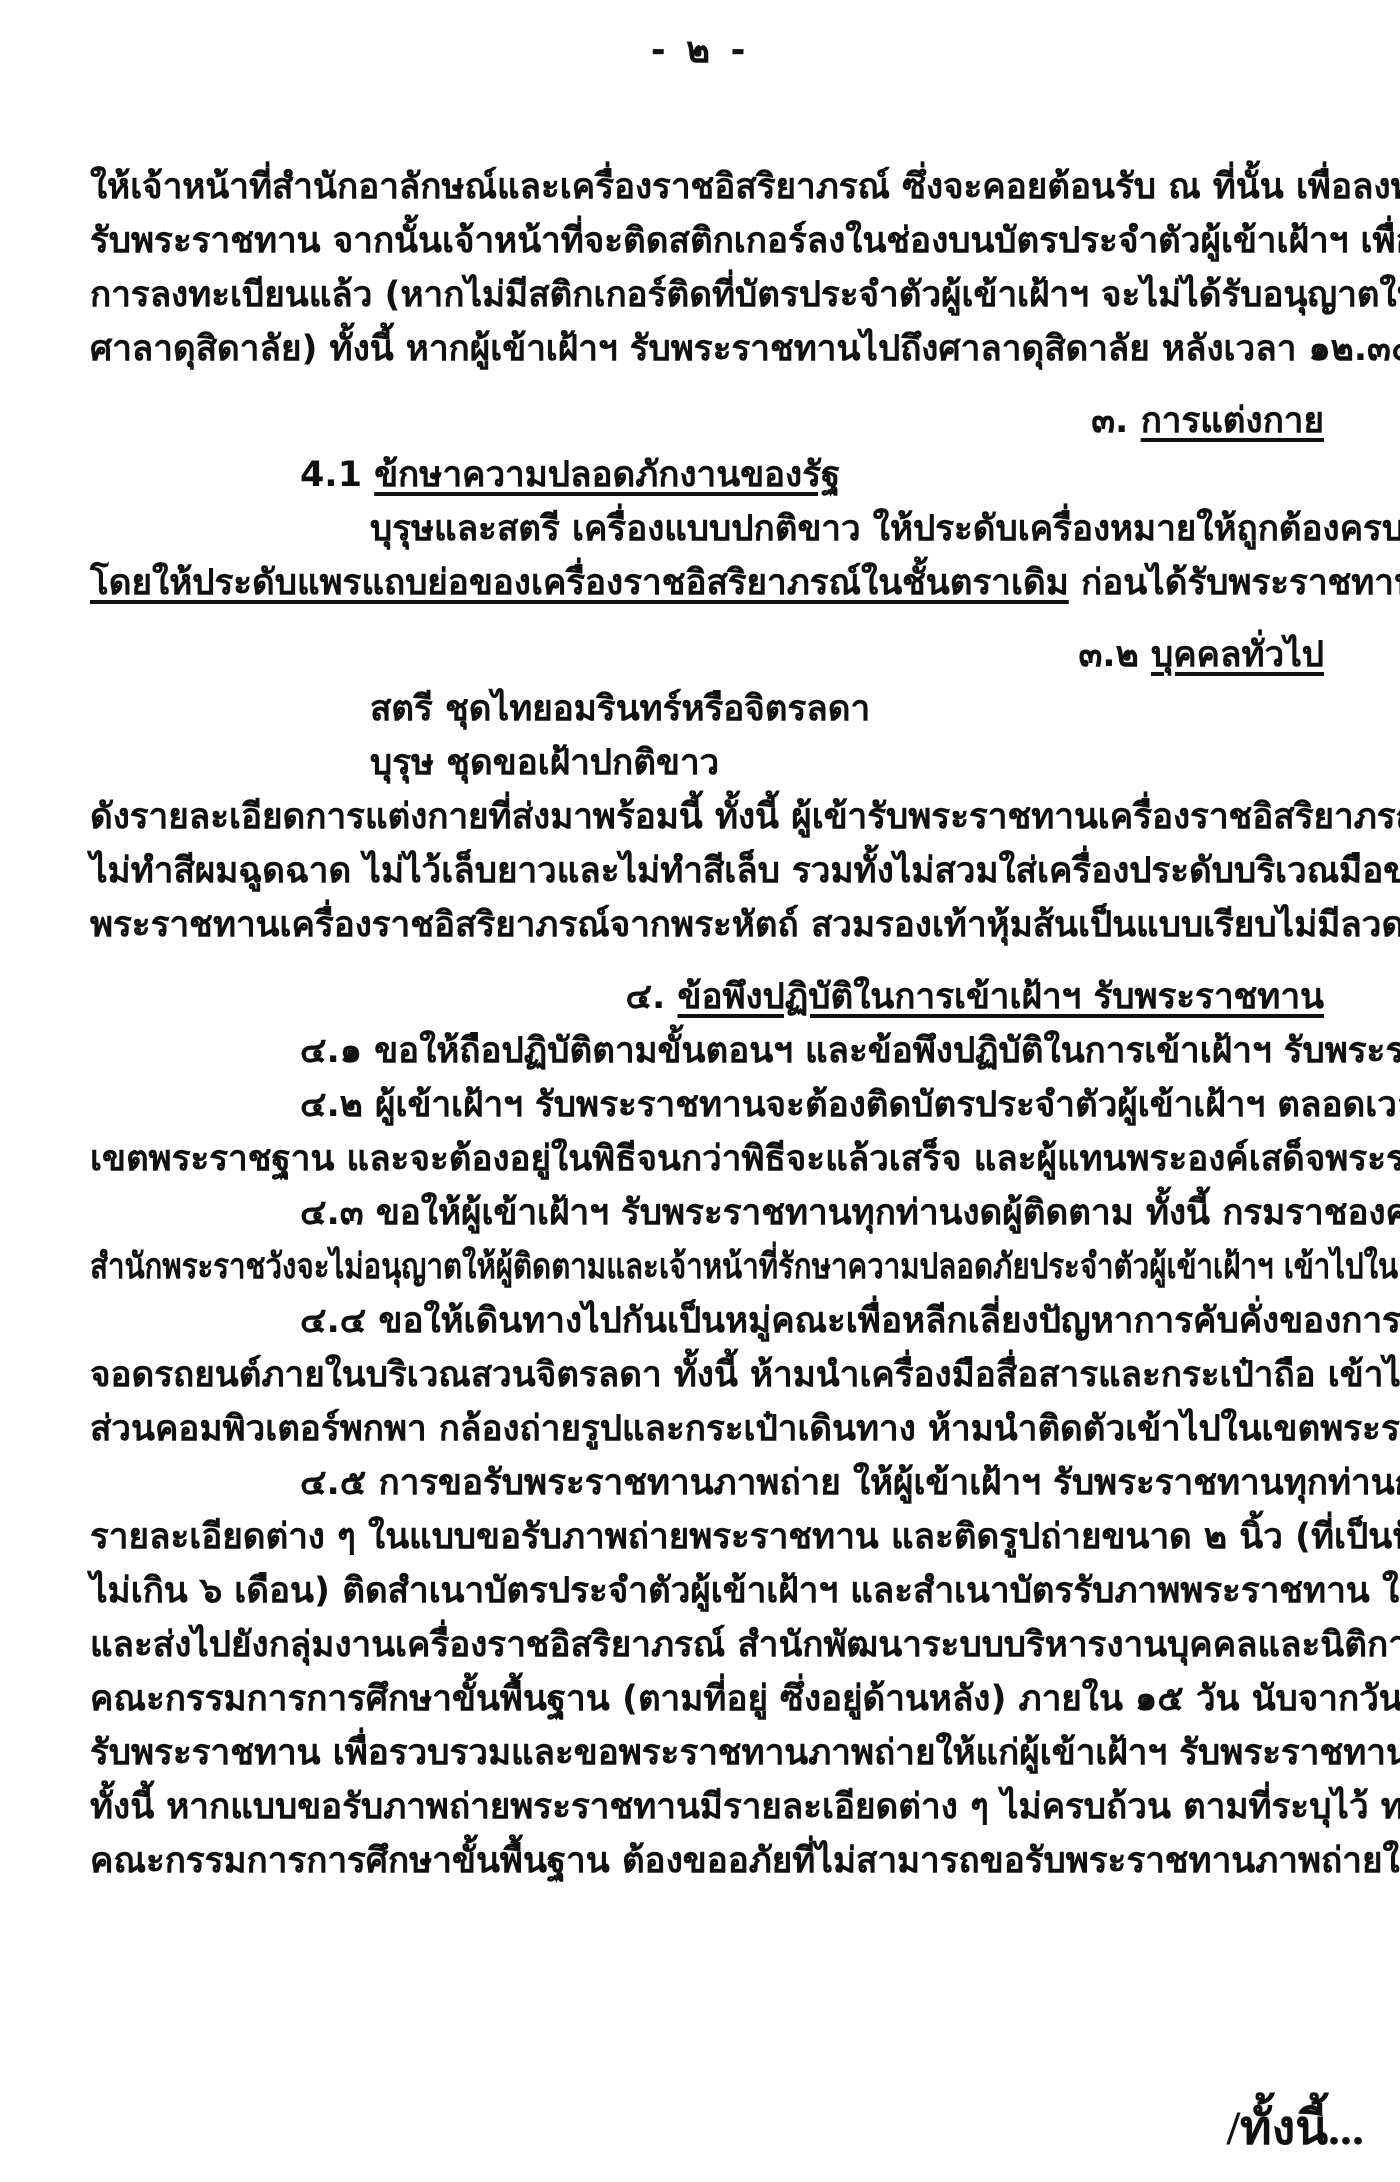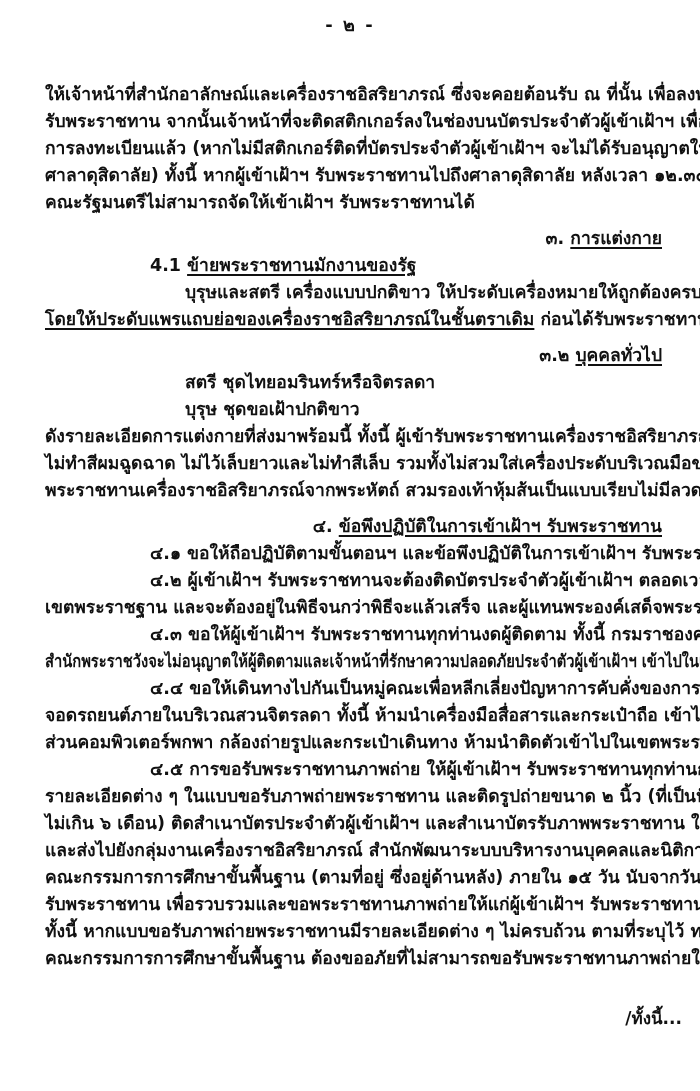--- a/index.html
+++ b/index.html
@@ -43,40 +43,40 @@
     transform: scaleX(0.84);
     transform-origin: 0 50%;
   }
   .seg-underline {
     text-decoration: underline;
     text-underline-offset: 3px;
     text-decoration-thickness: 1.5px;
   }
   .continuation-mark {
     position: absolute;
-    top: 1004px;
+    top: 1044px;
     right: 18px;
-    font-size: 17px;
+    font-size: 24px;
     font-weight: 600;
+    font-family: Liberation Serif, serif;
   }
 </style>
 </head>
 <body>
 
 <div class="page">
   <div class="page-number">- ๒ -</div>
 
   <div class="doc-body" id="doc-body">
       <div class="line ind-body"><span class="seg-plain">ให้เจ้าหน้าที่สำนักอาลักษณ์และเครื่องราชอิสริยาภรณ์  ซึ่งจะคอยต้อนรับ ณ ที่นั้น  เพื่อลงทะเบียนเข้าเฝ้าฯ</span></div>
       <div class="line ind-body"><span class="seg-plain">รับพระราชทาน  จากนั้นเจ้าหน้าที่จะติดสติกเกอร์ลงในช่องบนบัตรประจำตัวผู้เข้าเฝ้าฯ  เพื่อแสดงว่าได้ผ่าน</span></div>
       <div class="line ind-body"><span class="seg-plain">การลงทะเบียนแล้ว  (หากไม่มีสติกเกอร์ติดที่บัตรประจำตัวผู้เข้าเฝ้าฯ  จะไม่ได้รับอนุญาตให้ผ่านเข้าไปภายใน</span></div>
       <div class="line ind-body"><span class="seg-plain">ศาลาดุสิดาลัย)  ทั้งนี้  หากผู้เข้าเฝ้าฯ รับพระราชทานไปถึงศาลาดุสิดาลัย  หลังเวลา ๑๒.๓๐ น.  สำนักเลขาธิการ</span></div>
-      <div class="line ind-body"><span class="seg-plain">คณะรัฐมนตรีไม่สามารถจัดให้เข้าเฝ้าฯ  รับพระราชทานได้</span></div>
       <div class="line ind-section gap-before"><span class="seg-plain">๓. </span><span class="seg-underline">การแต่งกาย</span></div>
-      <div class="line ind-subsection"><span class="seg-plain">4.1 </span><span class="seg-underline">ข้ายพระราชทานมักงานของรัฐ</span></div>
+      <div class="line ind-subsection"><span class="seg-plain">4.1 </span><span class="seg-underline">ข้กษาความปลอดภักงานของรัฐ</span></div>
       <div class="line ind-item"><span class="seg-plain">บุรุษและสตรี  เครื่องแบบปกติขาว  ให้ประดับเครื่องหมายให้ถูกต้องครบถ้วน</span></div>
       <div class="line ind-body"><span class="seg-underline">โดยให้ประดับแพรแถบย่อของเครื่องราชอิสริยาภรณ์ในชั้นตราเดิม</span><span class="seg-plain"> ก่อนได้รับพระราชทานเลื่อนชั้นตราสูงขึ้น</span></div>
       <div class="line ind-subsection gap-before"><span class="seg-plain">๓.๒ </span><span class="seg-underline">บุคคลทั่วไป</span></div>
       <div class="line ind-item"><span class="seg-plain">สตรี  ชุดไทยอมรินทร์หรือจิตรลดา</span></div>
       <div class="line ind-item"><span class="seg-plain">บุรุษ  ชุดขอเฝ้าปกติขาว</span></div>
       <div class="line ind-body"><span class="seg-plain">ดังรายละเอียดการแต่งกายที่ส่งมาพร้อมนี้  ทั้งนี้  ผู้เข้ารับพระราชทานเครื่องราชอิสริยาภรณ์ต้องไว้ผมทรงสุภาพ</span></div>
       <div class="line ind-body"><span class="seg-plain">ไม่ทำสีผมฉูดฉาด  ไม่ไว้เล็บยาวและไม่ทำสีเล็บ  รวมทั้งไม่สวมใส่เครื่องประดับบริเวณมือขวา  ซึ่งใช้รับ</span></div>
       <div class="line ind-body"><span class="seg-plain">พระราชทานเครื่องราชอิสริยาภรณ์จากพระหัตถ์  สวมรองเท้าหุ้มส้นเป็นแบบเรียบไม่มีลวดลาย</span></div>
       <div class="line ind-section gap-before"><span class="seg-plain">๔. </span><span class="seg-underline">ข้อพึงปฏิบัติในการเข้าเฝ้าฯ รับพระราชทาน</span></div>
       <div class="line ind-subsection"><span class="seg-plain">๔.๑  ขอให้ถือปฏิบัติตามขั้นตอนฯ และข้อพึงปฏิบัติในการเข้าเฝ้าฯ  รับพระราชทาน</span></div>

